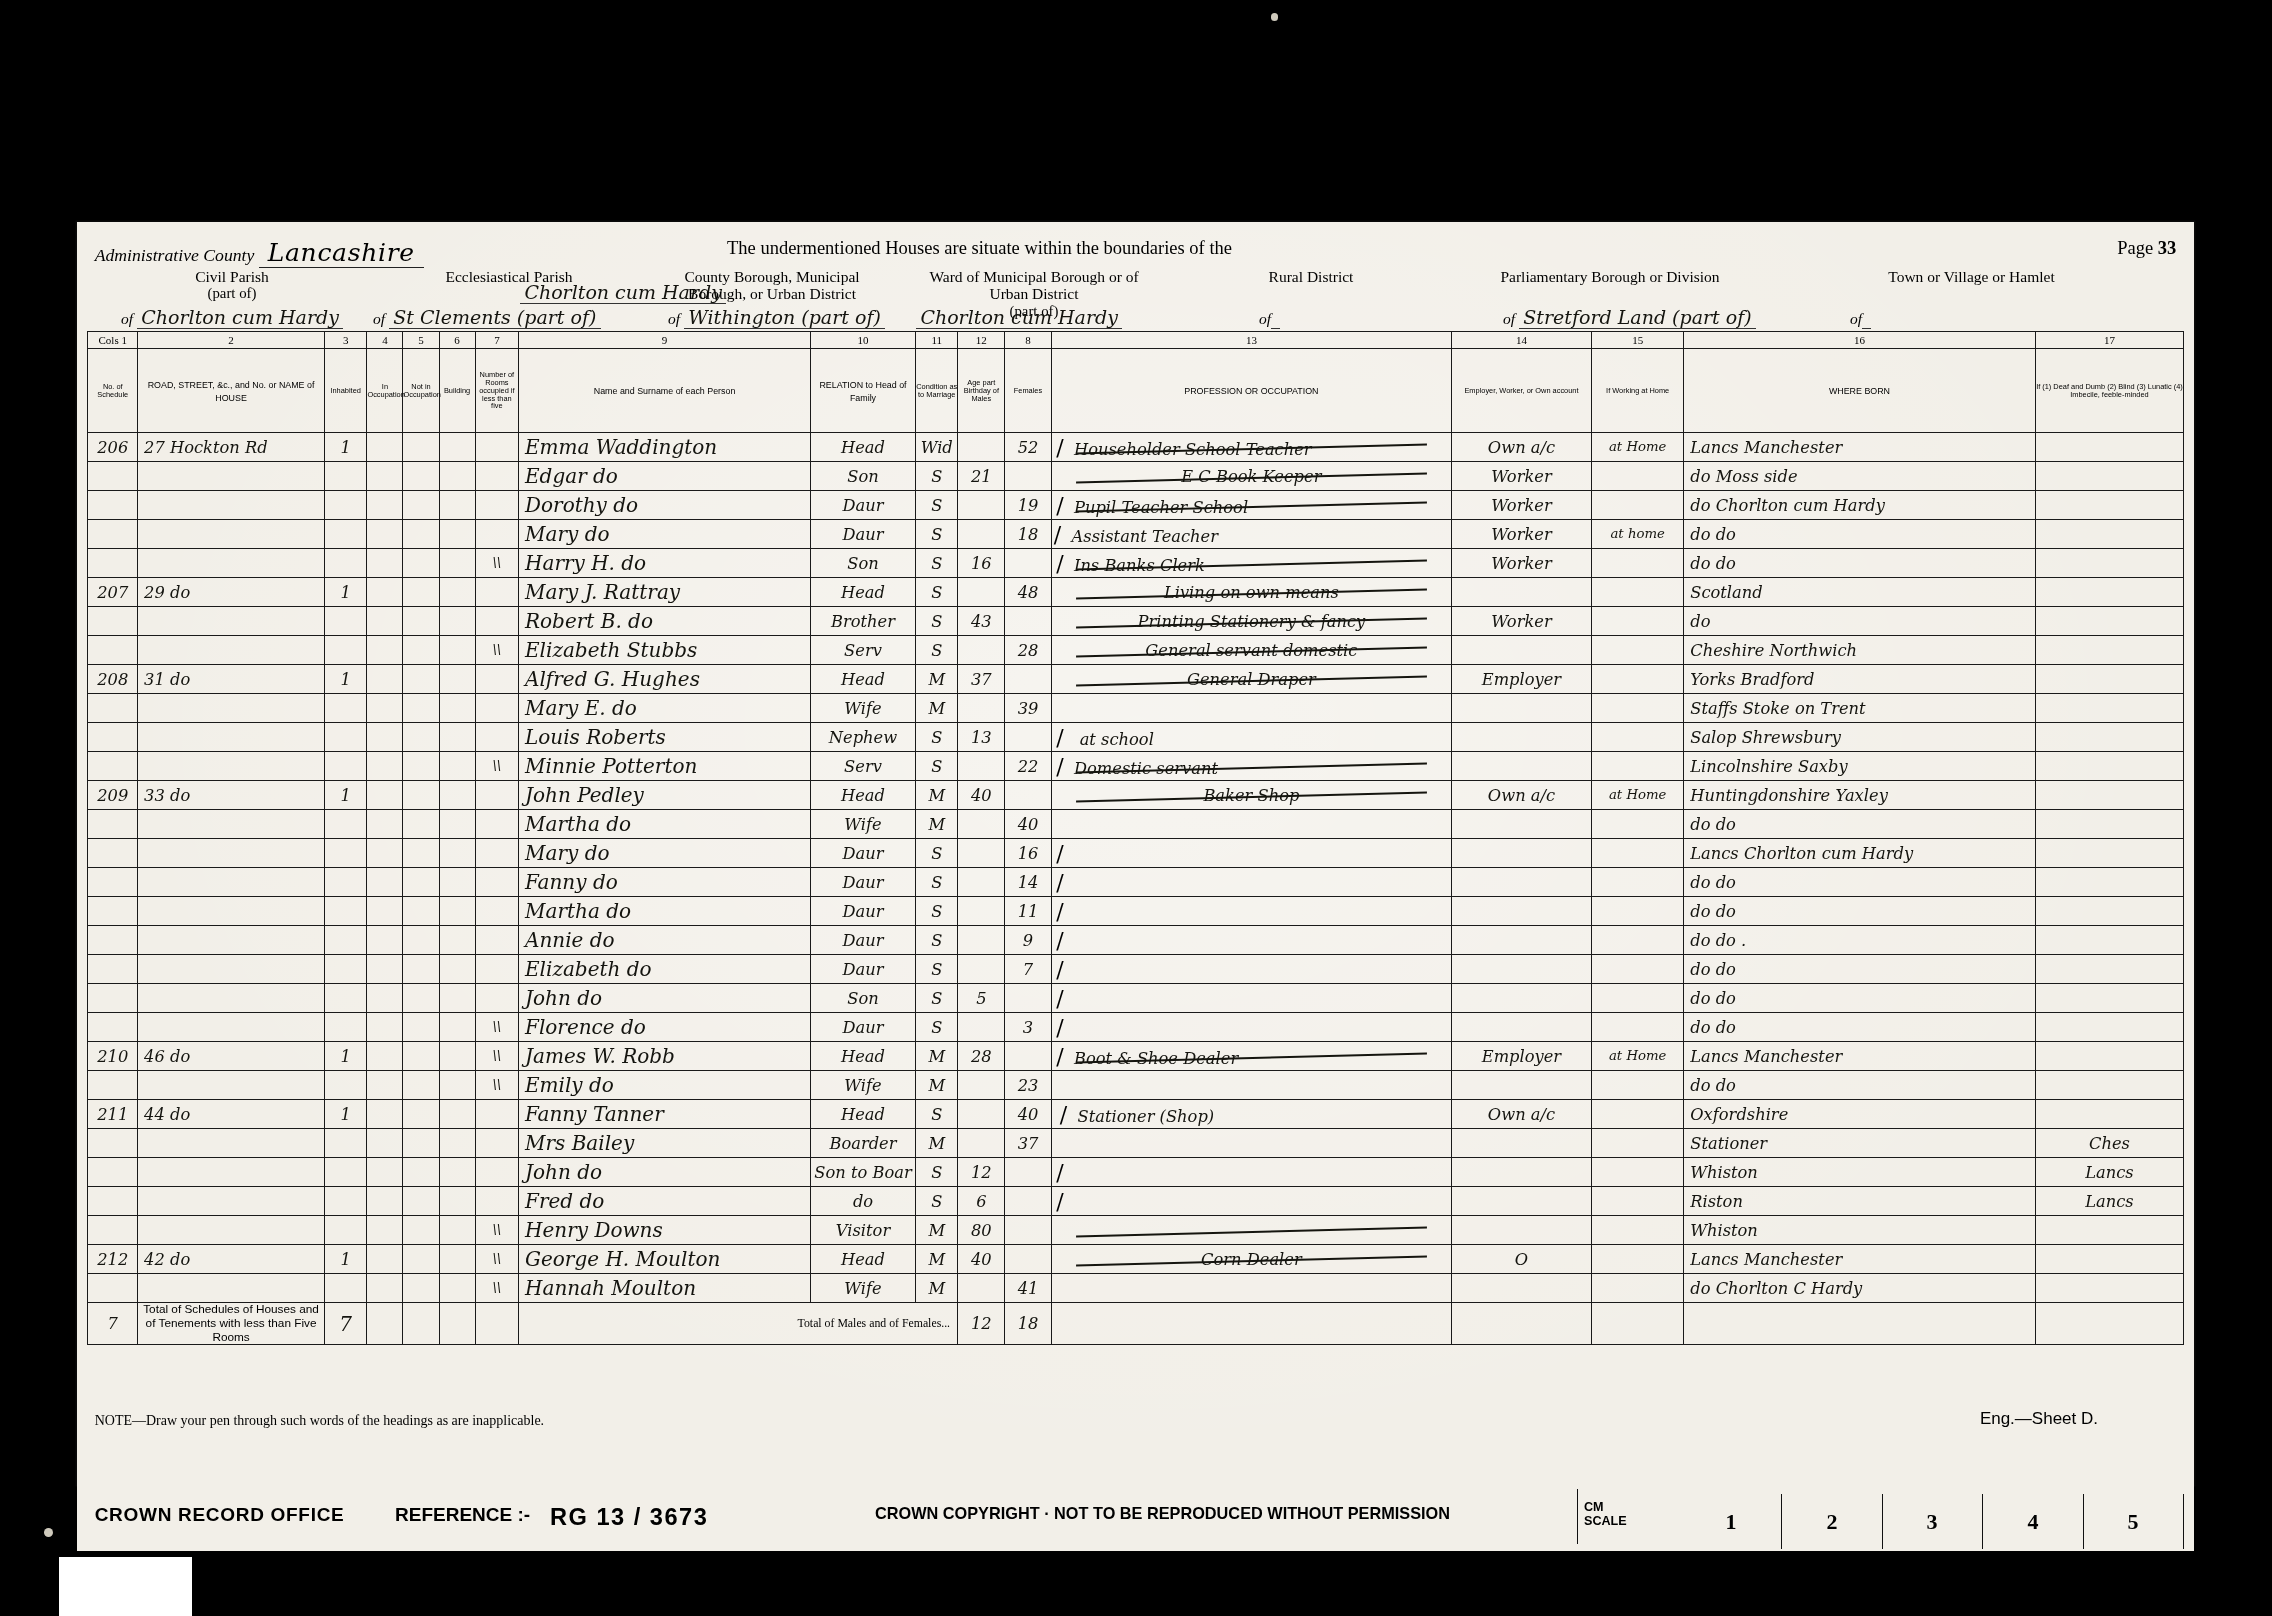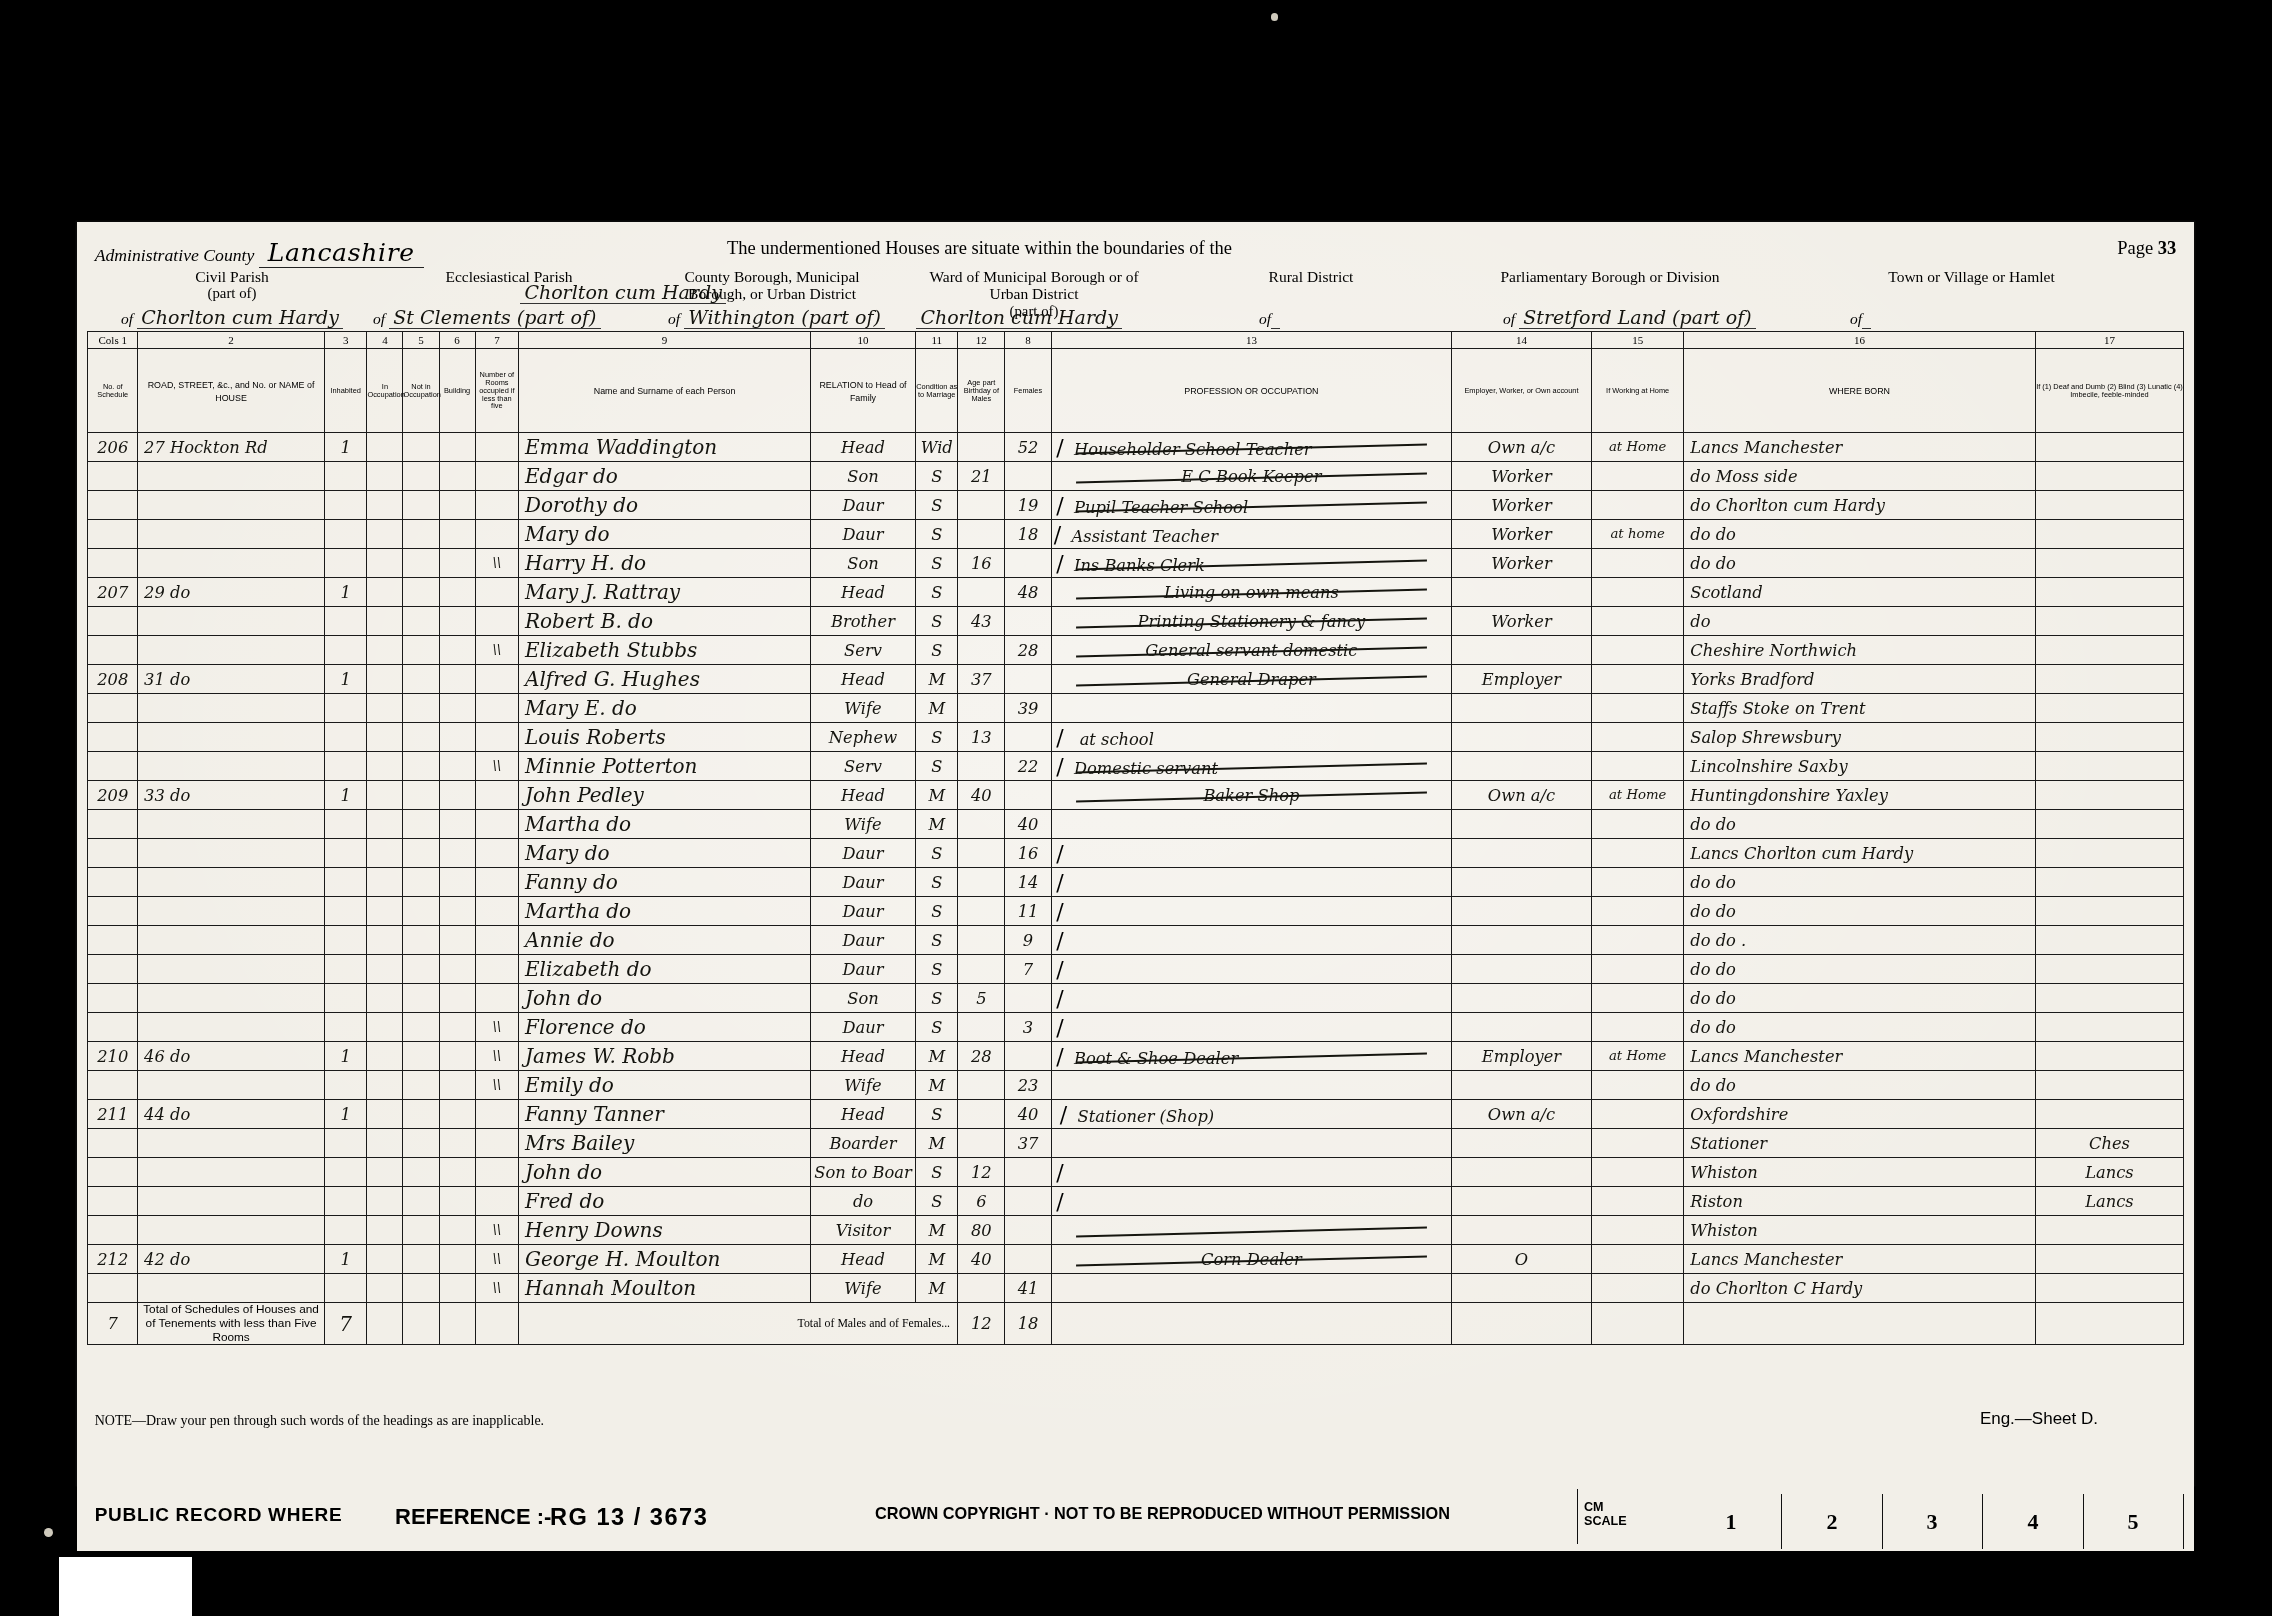--- a/index.html
+++ b/index.html
@@ -59,21 +59,21 @@
   .totrow td{height:41px;font-size:11.8px;}
   .totlabel{font-size:11.8px;line-height:1.15;text-align:center;font-family:"Liberation Sans",sans-serif;}
   .totmid{font-size:14.8px;text-align:right;padding-right:7.4px!important;font-family:"Liberation Serif",serif;}
 
   .note{position:absolute;left:17.7px;top:1191px;font-size:14px;font-family:"Liberation Serif",serif;}
   .engsheet{position:absolute;right:96px;top:1187px;font-size:17px;font-family:Liberation Sans, sans-serif;}
 
   
   .bb{position:absolute;top:19px;font-family:"Liberation Sans",sans-serif;font-weight:bold;}
   .bb.pro{left:17.7px;font-size:19px;letter-spacing:0.7px;}
-  .bb.ref{left:318px;font-size:22px;}
+  .bb.ref{left:318px;font-size:19px;}
   .bb.refno{left:473px;font-size:23.6px;letter-spacing:1.5px;}
   .bb.cc{left:798px;font-size:16.3px;font-weight:bold;}
   .scalebox{position:absolute;left:1500px;top:4.4px;width:606px;height:55px;border-left:1.5px solid #111;}
   .scalelbl{position:absolute;left:1507px;top:16.3px;font-size:12.6px;font-weight:bold;line-height:1.1;
             font-family:"Liberation Sans",sans-serif;}
   .sc{position:absolute;top:4.4px;width:100px;height:55px;border-right:1.5px solid #111;
       font-size:22px;font-weight:bold;text-align:center;line-height:55px;font-family:"Liberation Serif",serif;}
 
   .whiteblock{position:absolute;left:59px;top:1557px;width:133px;height:59px;background:#fff;}
   .speck{position:absolute;background:#cfcabd;border-radius:50%;}
@@ -843,21 +843,21 @@
         <td></td>
       </tr>
     </tbody>
       </table>
 
     <div class="note">NOTE—Draw your pen through such words of the headings as are inapplicable.</div>
     <div class="engsheet">Eng.—Sheet D.</div>
   </div>
 
   <div id="bottombar">
-    <div class="bb pro">PUBLIC RECORD WHERE</div>
+    <div class="bb pro">CROWN RECORD OFFICE</div>
     <div class="bb ref">REFERENCE :-</div>
     <div class="bb refno">RG 13 / 3673</div>
     <div class="bb cc">CROWN COPYRIGHT   ·   NOT TO BE REPRODUCED WITHOUT PERMISSION</div>
     <div class="scalelbl">CM<br>SCALE</div>
     <div class="scalebox">
       <div class="sc" style="left:103px;">1</div>
       <div class="sc" style="left:204px;">2</div>
       <div class="sc" style="left:304px;">3</div>
       <div class="sc" style="left:405px;">4</div>
       <div class="sc" style="left:505px;">5</div>

